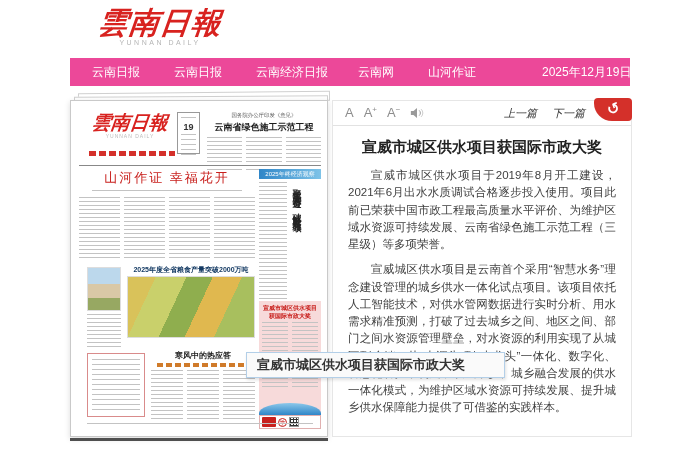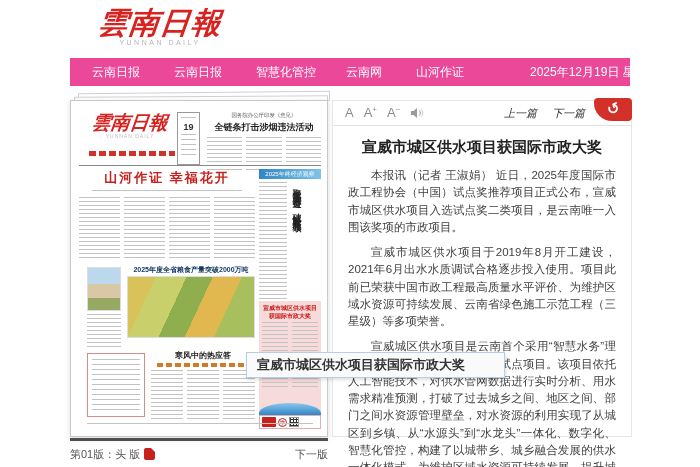--- a/index.html
+++ b/index.html
@@ -25,34 +25,34 @@
   .paper-stack2 { left:74px; top:96px; width:254px; transform:rotate(-0.3deg); }
   .newspaper { position:absolute; left:70px; top:100px; width:258px; height:337px; background:#fff; border:1px solid #c9c9c9; box-shadow:0 2px 6px rgba(0,0,0,.14); overflow:hidden; cursor:pointer; }
 
   .ft { background-image:repeating-linear-gradient(to bottom,#c3c3c3 0 1px,transparent 1px 4px); }
   .ft-red { background-image:repeating-linear-gradient(90deg,#d4302a 0 7px,transparent 7px 10px); }
 
   .np-masthead { position:absolute; left:16px; top:10px; width:86px; text-align:center; }
   .np-logo { font-family:"DejaVu Serif","Liberation Serif",serif; font-style:italic; font-weight:bold; font-size:19px; color:#d8221f; transform:skewX(-6deg); white-space:nowrap; line-height:22px; }
   .np-logo-sub { font-size:5px; color:#c09; color:#bbb; letter-spacing:1px; }
   .np-tagline { position:absolute; left:18px; top:50px; width:86px; height:5px; }
-  .np-datebox { position:absolute; left:106px; top:11px; width:23px; height:53px; border:1px solid #999; padding:2px 2px; text-align:center; }
+  .np-datebox { position:absolute; left:106px; top:11px; width:23px; height:42px; border:1px solid #999; padding:2px 2px; text-align:center; }
   .np-date-day { font-size:9px; font-weight:bold; color:#333; line-height:10px; }
   .np-small-bar { height:3px; margin:2px 1px; }
 
   .np-topstory { position:absolute; left:136px; top:10px; width:114px; text-align:center; }
   .np-kicker { font-size:6px; color:#555; transform:scale(.9); white-space:nowrap; }
   .np-headline1 { font-size:9px; font-weight:bold; color:#1d1d1d; white-space:nowrap; margin-top:1px; }
   .np-cols { display:flex; gap:4px; margin-top:3px; }
   .np-cols > div { flex:1; }
 
   .np-rule { position:absolute; left:8px; top:64px; width:242px; border-top:1px solid #888; }
 
   .np-lead { position:absolute; left:8px; top:68px; width:176px; text-align:center; }
-  .np-headline-big { font-size:13px; font-weight:bold; color:#c8201d; letter-spacing:2px; white-space:nowrap; }
+  .np-headline-big { font-size:13px; font-weight:normal; color:#c8201d; letter-spacing:2px; white-space:nowrap; }
   .np-subline { width:150px; height:3px; margin:3px auto 4px; }
 
   .np-econ { position:absolute; left:188px; top:68px; width:62px; }
   .np-econ-head { height:10px; background:linear-gradient(90deg,#2f86c8,#7ec3e8); color:#fff; font-size:6px; text-align:center; line-height:10px; white-space:nowrap; overflow:hidden; }
   .np-econ-body { display:flex; margin-top:3px; gap:3px; }
   .np-vertical { writing-mode:vertical-rl; text-orientation:upright; font-size:9px; font-weight:bold; color:#222; height:128px; line-height:14px; letter-spacing:2px; }
 
   .np-photo-mtn { position:absolute; left:16px; top:166px; width:34px; height:44px; background:linear-gradient(to bottom,#bcd8ec 0 38%,#d9c8a6 38% 72%,#97a862 72%); border:1px solid #ddd; }
   .np-grain-head { position:absolute; left:56px; top:164px; width:128px; font-size:7px; font-weight:bold; color:#143a63; text-align:center; white-space:nowrap; overflow:hidden; }
   .np-photo-terrace { position:absolute; left:56px; top:175px; width:128px; height:62px; background:linear-gradient(115deg,#d9c25a 0 18%,#c9d06b 18% 38%,#8fae4e 38% 55%,#e0b84f 55% 74%,#a8bf5e 74%); border:1px solid #ddd; }
@@ -107,21 +107,21 @@
   <div class="site-header">
     <div class="logo-wrap">
       <div class="logo-main">雲南日報</div>
       <div class="logo-sub">YUNNAN DAILY</div>
     </div>
   </div>
 
   <div class="main-nav">
     <span class="nav-item">云南日报</span>
     <span class="nav-item">云南日报</span>
-    <span class="nav-item wide">智慧化管控</span>
+    <span class="nav-item wide">云南经济日报</span>
     <span class="nav-item">云南网</span>
     <span class="nav-item">山河作证</span>
     <svg class="nav-cal" viewBox="0 0 16 15">
       <rect x="1" y="2.5" width="14" height="11.5" rx="1.5" fill="none" stroke="#fff" stroke-width="1.4"></rect>
       <line x1="4.5" y1="0.5" x2="4.5" y2="4" stroke="#fff" stroke-width="1.4"></line>
       <line x1="11.5" y1="0.5" x2="11.5" y2="4" stroke="#fff" stroke-width="1.4"></line>
       <line x1="1" y1="6" x2="15" y2="6" stroke="#fff" stroke-width="1.2"></line>
       <rect x="4" y="8" width="2" height="2" fill="#fff"></rect>
         <rect x="7" y="8" width="2" height="2" fill="#fff"></rect>
         <rect x="10" y="8" width="2" height="2" fill="#fff"></rect>
@@ -144,21 +144,21 @@
       <div class="np-small-bar ft"></div>
       <div class="np-date-day">19</div>
       <div class="np-small-bar ft"></div>
       <div class="np-small-bar ft"></div>
       <div class="np-small-bar ft"></div>
       <div class="np-small-bar ft"></div>
       <div class="np-small-bar ft"></div>
     </div>
     <div class="np-topstory">
       <div class="np-kicker">国务院办公厅印发《意见》</div>
-      <div class="np-headline1">全链条打击涉烟违法活动</div>
+      <div class="np-headline1">云南省绿色施工示范工程</div>
       <div class="np-cols" style="height:36px;">
         <div class="ft"></div>
           <div class="ft"></div>
           <div class="ft"></div>
       </div>
     </div>
     <div class="np-rule"></div>
     <div class="np-lead">
       <div class="np-headline-big">山河作证 幸福花开</div>
       <div class="np-subline ft"></div>
@@ -214,27 +214,20 @@
       <div class="np-cols" style="height:52px;">
         <div class="ft"></div>
           <div class="ft"></div>
           <div class="ft"></div>
       </div>
     </div>
     <div class="np-footer-line ft"></div>
   </div>
 
   <div class="paper-divider"></div>
-  <div class="pager">
-    <span class="pager-left">
-      <span>第01版：头 版</span>
-      <span class="pdf-icon"></span>
-    </span>
-    <a>下一版</a>
-  </div>
 
   <div class="article-panel">
     <div class="toolbar">
       <div class="tb-left">
         <span class="tb-a">A</span>
         <span class="tb-a"><span>A</span><sup>+</sup></span>
         <span class="tb-a"><span>A</span><sup>−</sup></span>
         <svg class="tb-speaker" viewBox="0 0 16 13">
           <path d="M1 4.2h3l4-3.4v11.4l-4-3.4H1z" fill="#9a9a9a"></path>
           <path d="M10.5 3.5c1.8 1.6 1.8 4.4 0 6" stroke="#9a9a9a" stroke-width="1.1" fill="none"></path>
@@ -244,21 +237,20 @@
       <div class="tb-right">
         <span>上一篇</span>
         <span>下一篇</span>
       </div>
       <div class="corner-ribbon">
         <span>↺</span>
       </div>
     </div>
     <div class="article-title">宣威市城区供水项目获国际市政大奖</div>
     <div class="article-body">
-      <p>本报讯（记者 王淑娟） 近日，2025年度国际市政工程协会（中国）试点奖推荐项目正式公布，宣威市城区供水项目入选试点奖二类项目，是云南唯一入围该奖项的市政项目。</p>
       <p>宣威市城区供水项目于2019年8月开工建设，2021年6月出水水质调试合格逐步投入使用。项目此前已荣获中国市政工程最高质量水平评价、为维护区域水资源可持续发展、云南省绿色施工示范工程（三星级）等多项荣誉。</p>
       <p>宣威城区供水项目是云南首个采用“智慧水务”理念建设管理的城乡供水一体化试点项目。该项目依托人工智能技术，对供水管网数据进行实时分析、用水需求精准预测，打破了过去城乡之间、地区之间、部门之间水资源管理壁垒，对水资源的利用实现了从城区到乡镇、从“水源头”到“水龙头”一体化、数字化、智慧化管控，构建了以城带乡、城乡融合发展的供水一体化模式，为维护区域水资源可持续发展、提升城乡供水保障能力提供了可借鉴的实践样本。</p>
 
     </div>
   </div>
 
   <div class="hover-tip">宣威市城区供水项目获国际市政大奖</div>
 
 </div>
 

